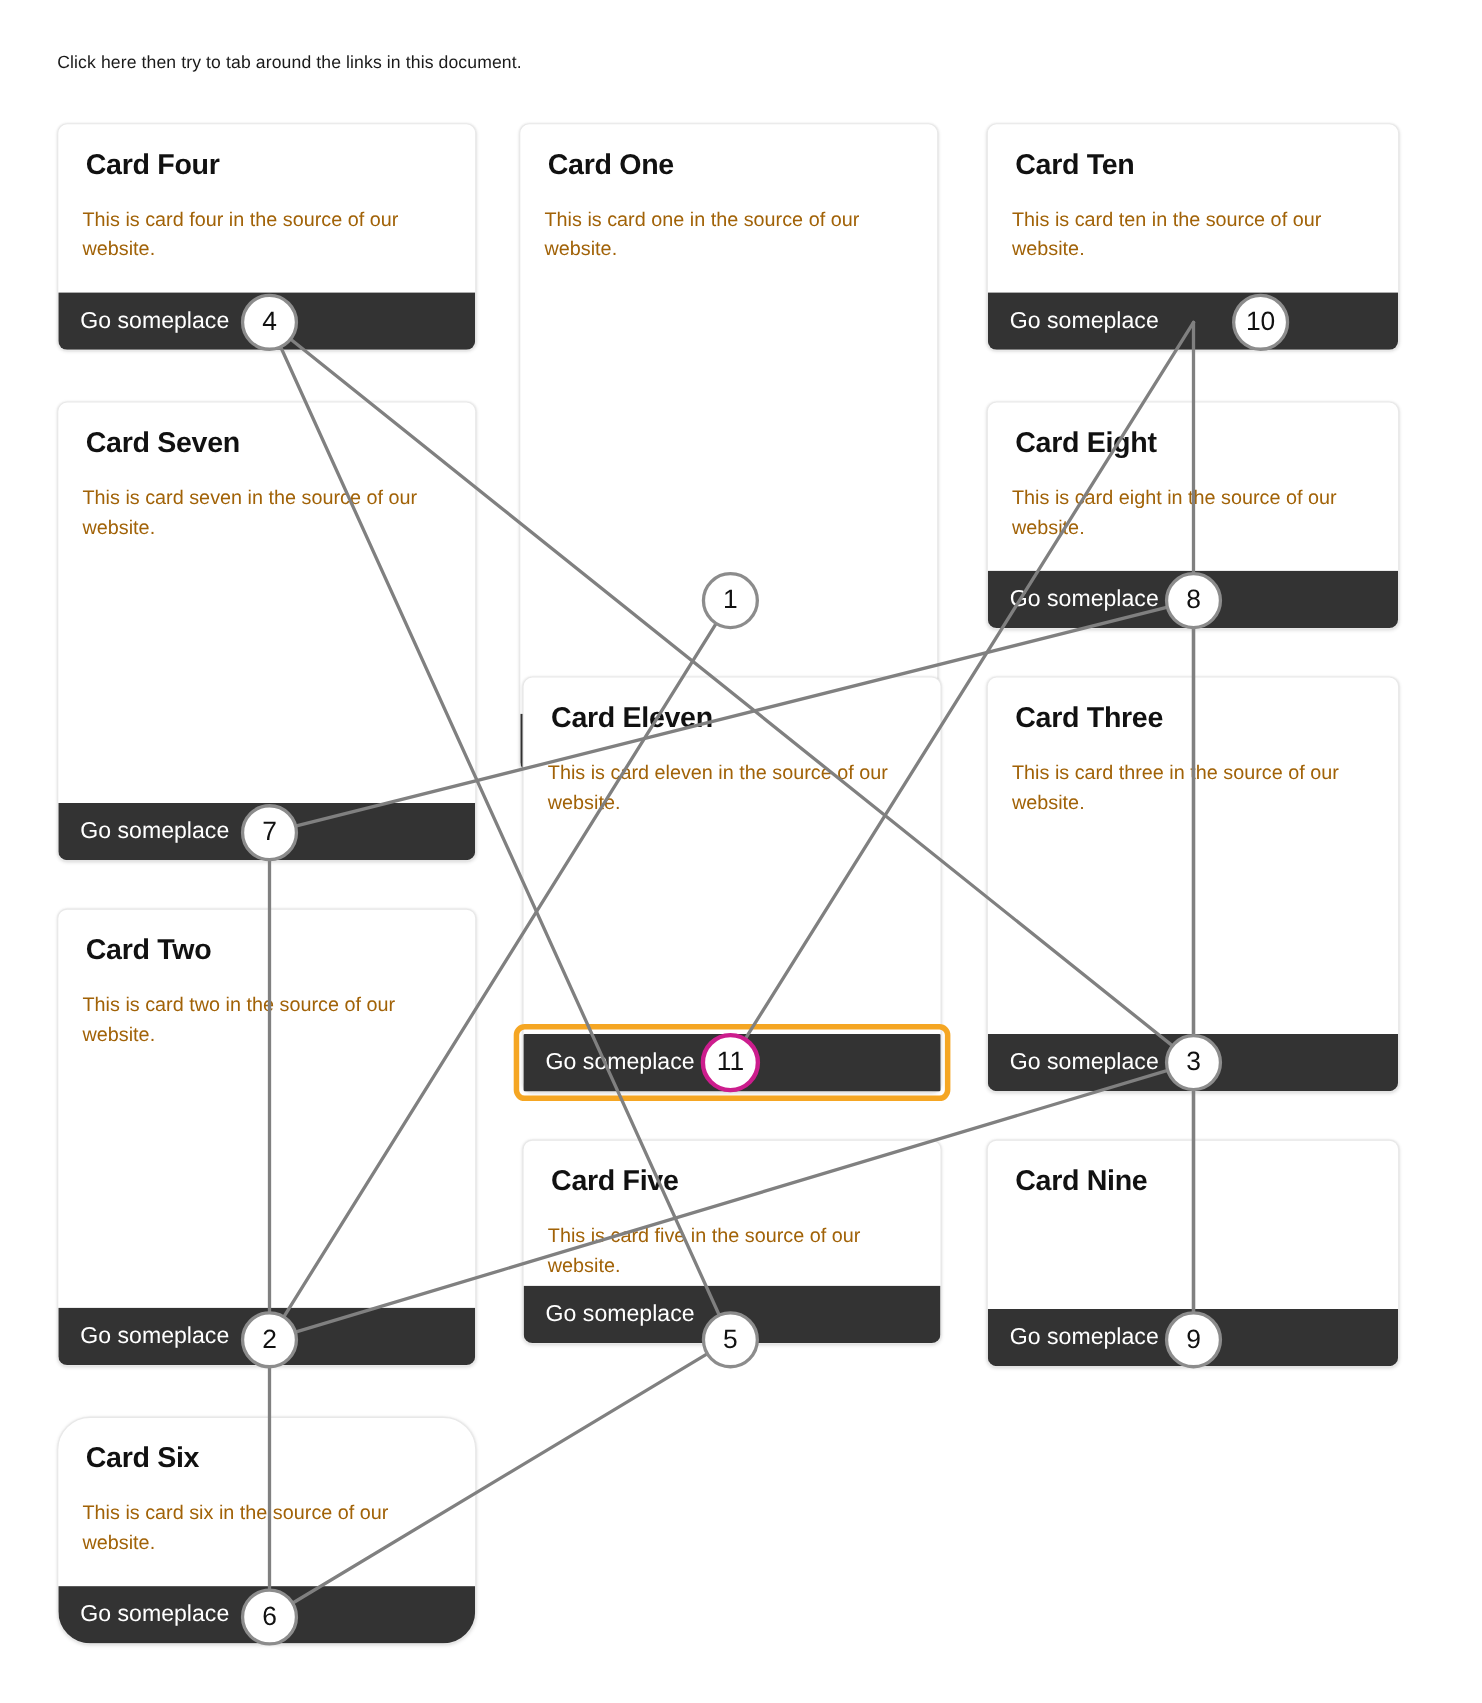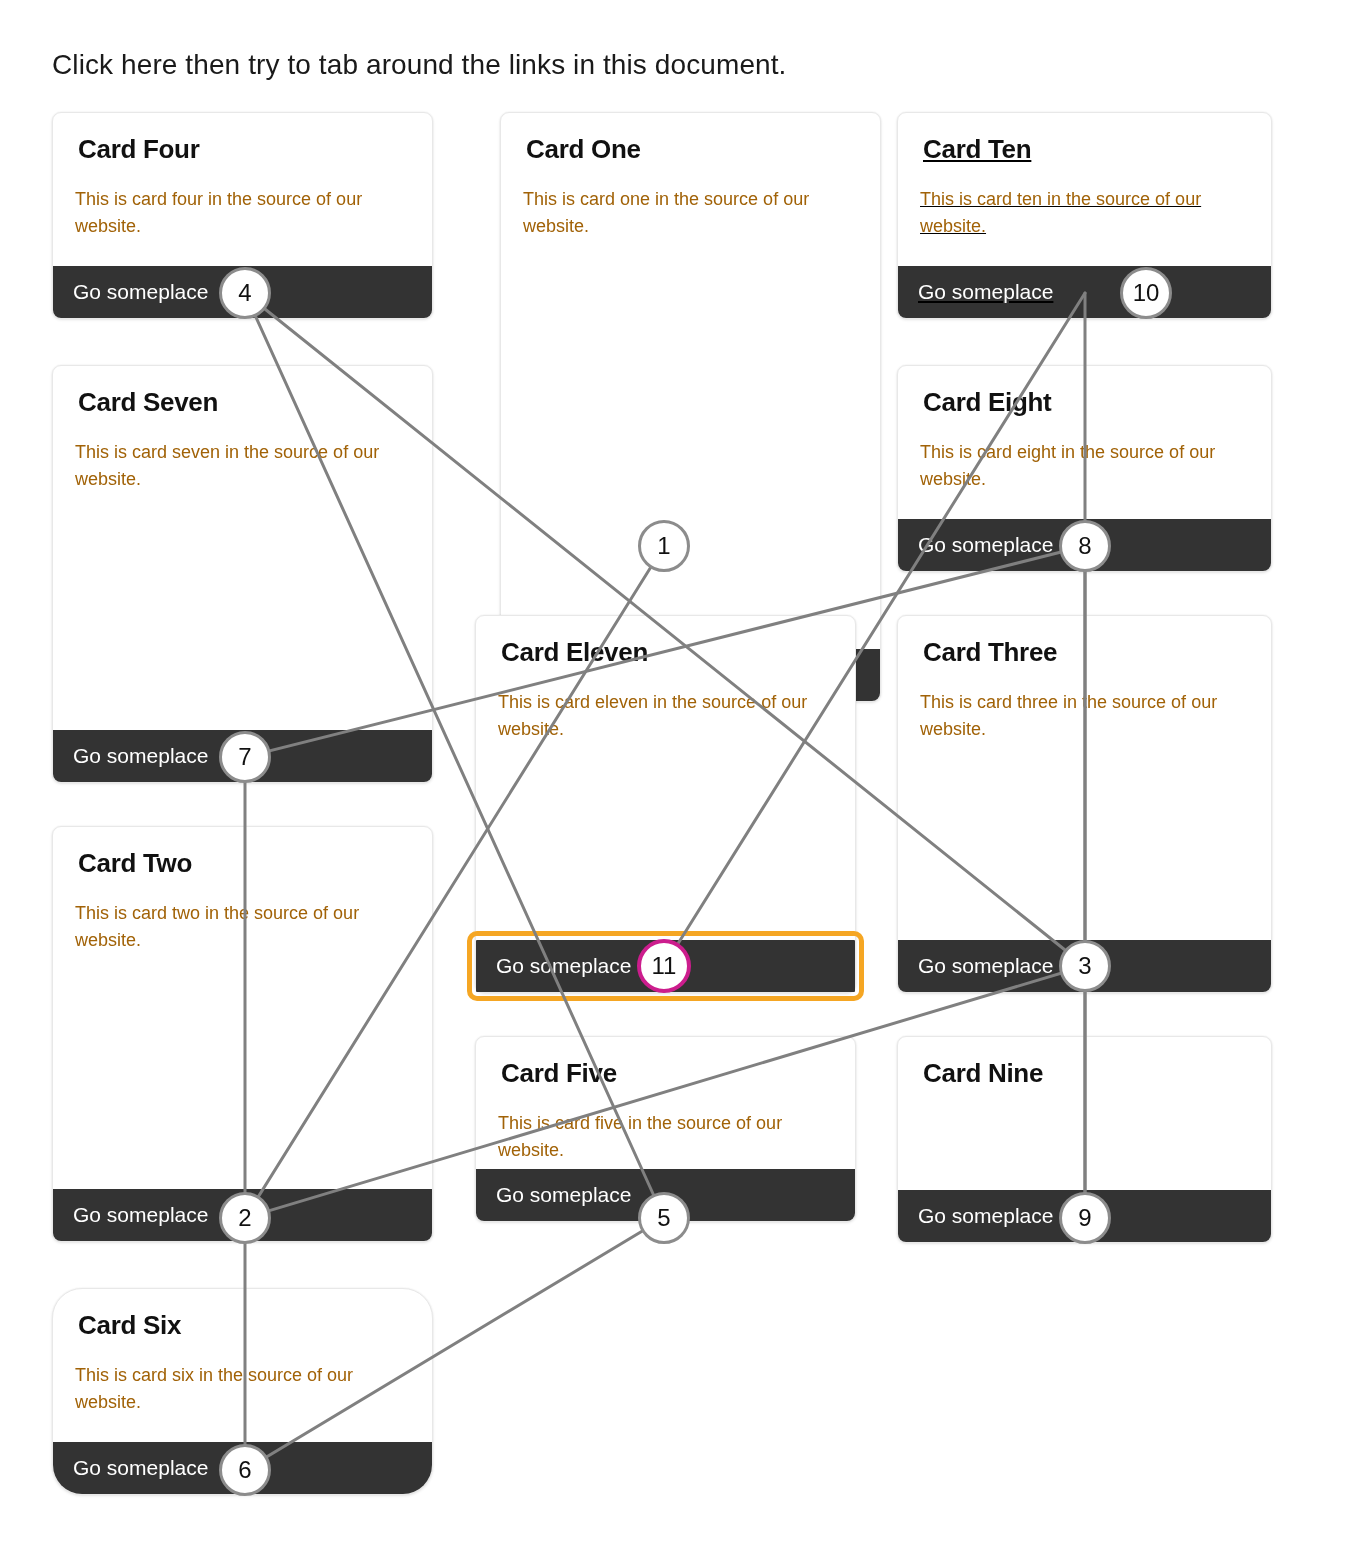--- a/index.html
+++ b/index.html
@@ -13,21 +13,21 @@
   #page {
     position: relative;
     width: 1347px;
     height: 1548px;
     background: #ffffff;
   }
   #intro {
     position: absolute;
     left: 52px;
     top: 49px;
-    font-size: 28px;
+    font-size: 16px;
     color: #1a1a1a;
     letter-spacing: .1px;
     white-space: nowrap;
   }
   .card {
     position: absolute;
     background: #ffffff;
     border: 1px solid #e8e8e8;
     border-radius: 9px;
     box-shadow: 0 1px 3px rgba(0,0,0,0.10), 0 0 0 1px rgba(0,0,0,0.015);
@@ -116,39 +116,39 @@
     <div class="card-body">This is card two in the source of our website.</div>
     <a class="card-link" href="#">Go someplace</a>
   </div>
 
   <div class="card" style="left:52px; top:1288px; width:381px; height:207px;border-radius:30px;">
     <div class="card-title">Card Six</div>
     <div class="card-body">This is card six in the source of our website.</div>
     <a class="card-link" href="#">Go someplace</a>
   </div>
 
-  <div class="card" style="left:500px; top:112px; width:381px; height:590px;">
+  <div class="card" style="left:472px; top:112px; width:381px; height:590px;">
     <div class="card-title">Card One</div>
     <div class="card-body">This is card one in the source of our website.</div>
     <a class="card-link" href="#">Go someplace</a>
   </div>
 
   <div class="card card-focus-holder" style="left:475px; top:615px; width:381px; height:378px;">
     <div class="card-title">Card Eleven</div>
     <div class="card-body">This is card eleven in the source of our website.</div>
     <a class="card-link focused" href="#">Go someplace</a>
   </div>
 
   <div class="card" style="left:475px; top:1036px; width:381px; height:186px;">
     <div class="card-title">Card Five</div>
     <div class="card-body">This is card five in the source of our website.</div>
     <a class="card-link" href="#">Go someplace</a>
   </div>
 
-  <div class="card" style="left:897px; top:112px; width:375px; height:207px;text-decoration:underline;">
+  <div class="card" style="left:897px; top:112px; width:375px; height:207px;">
     <div class="card-title">Card Ten</div>
     <div class="card-body">This is card ten in the source of our website.</div>
     <a class="card-link" href="#">Go someplace</a>
   </div>
 
   <div class="card" style="left:897px; top:365px; width:375px; height:207px;">
     <div class="card-title">Card Eight</div>
     <div class="card-body">This is card eight in the source of our website.</div>
     <a class="card-link" href="#">Go someplace</a>
   </div>

